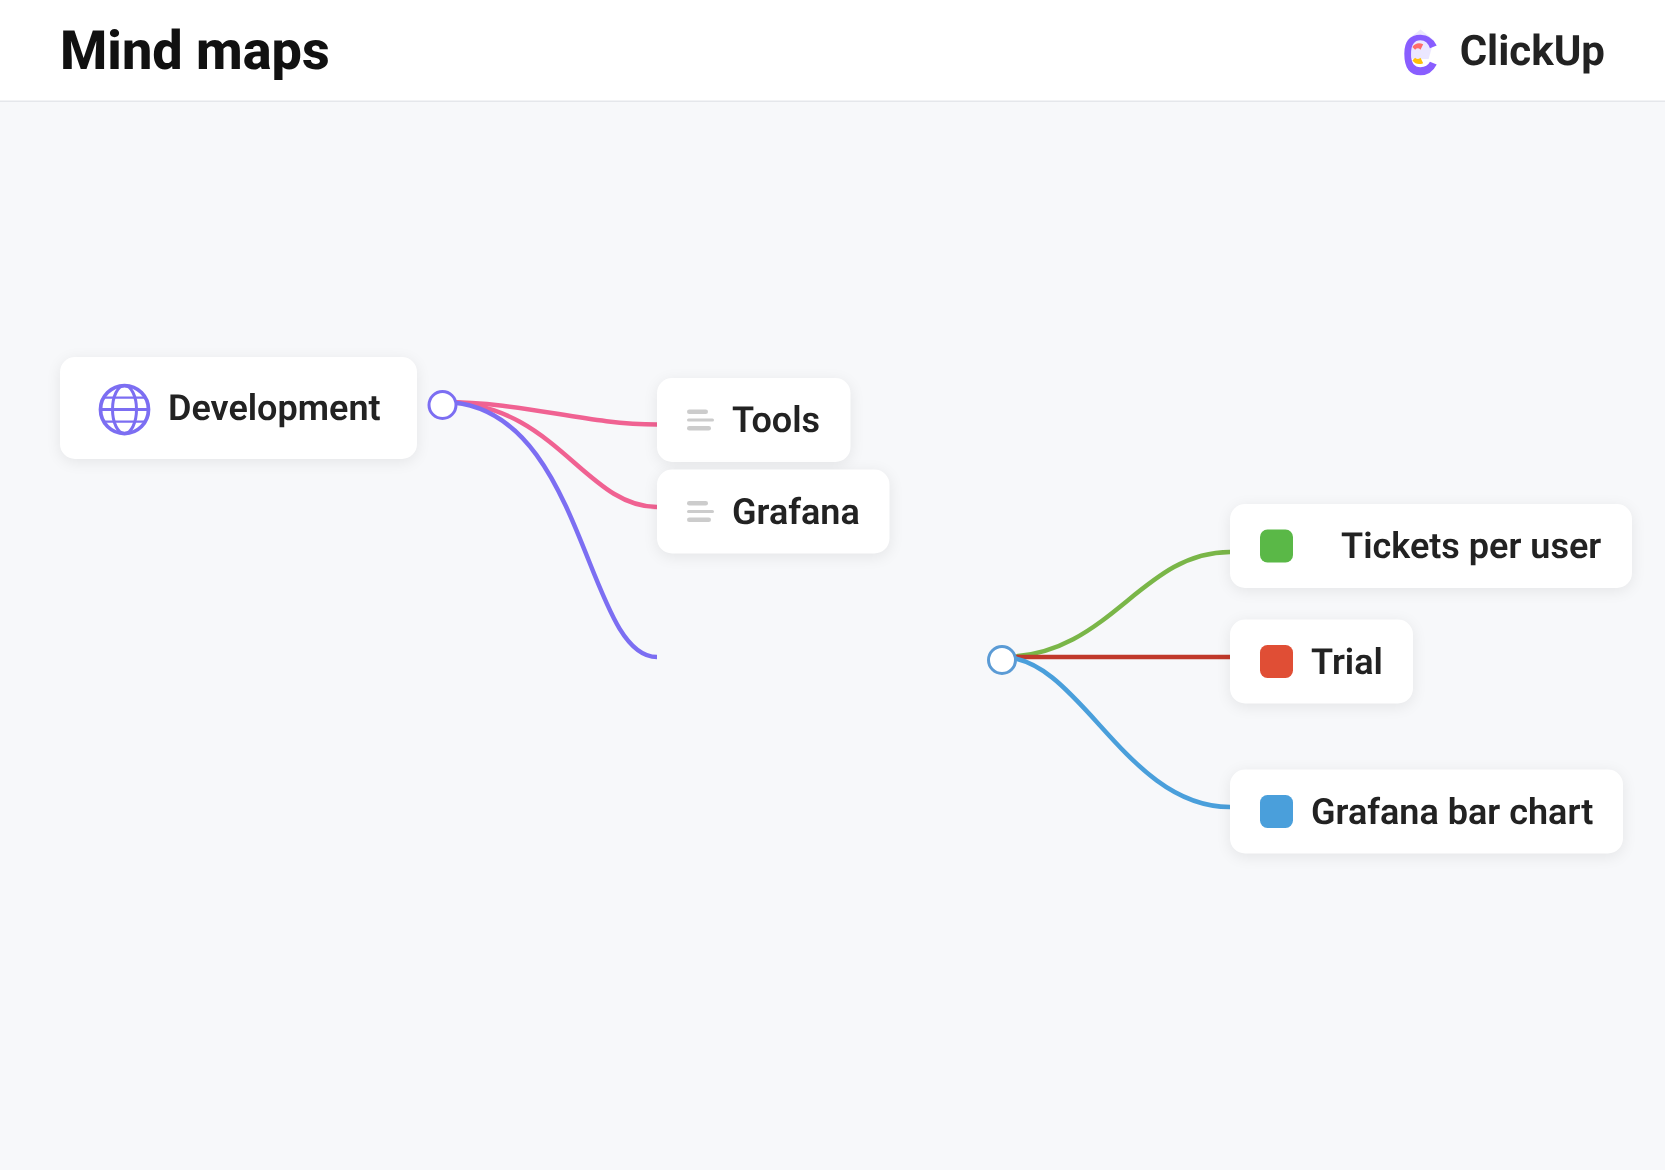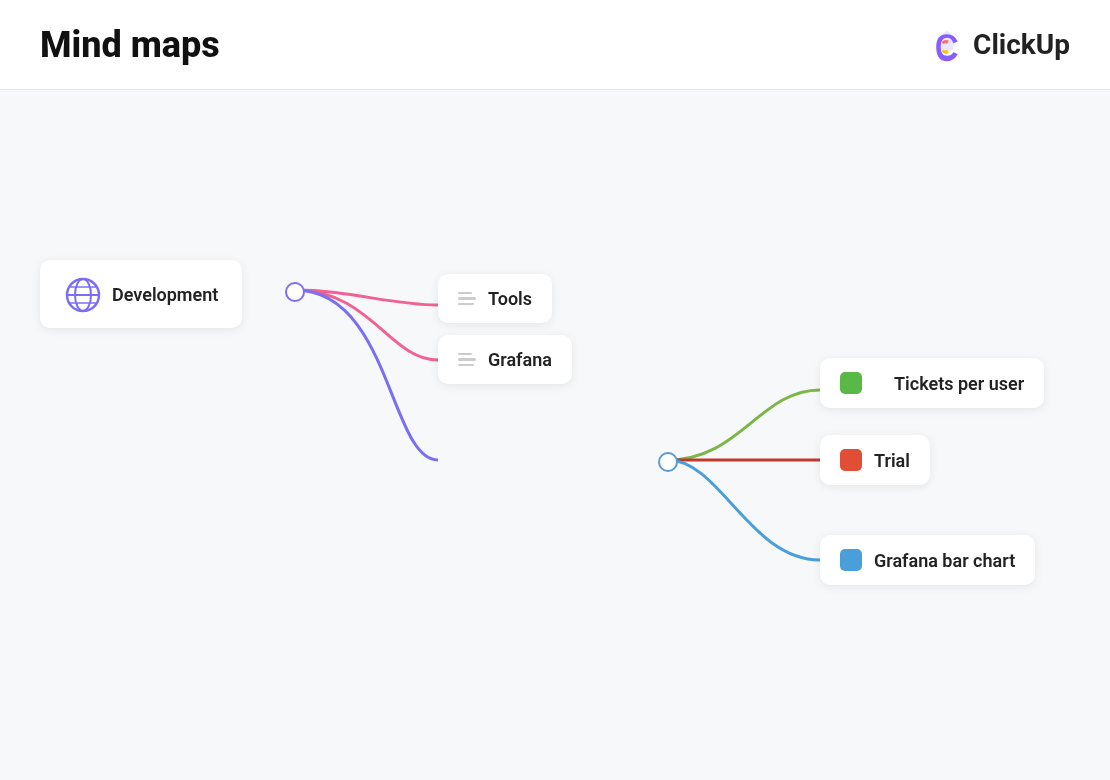--- a/index.html
+++ b/index.html
@@ -8,21 +8,21 @@
       background: #f7f8fa;
       width: 1110px;
       height: 780px;
       overflow: hidden;
       position: relative;
     }
     .header {
       background: #fff;
       border-bottom: 1px solid #e5e7eb;
       padding: 0 40px;
-      height: 90px;
+      height: 68px;
       display: flex;
       align-items: center;
       justify-content: space-between;
     }
     .header-title {
       font-size: 36px;
       font-weight: 800;
       color: #111;
     }
     .logo {
@@ -54,21 +54,21 @@
       background: #fff;
       border-radius: 10px;
       box-shadow: 0 2px 10px rgba(0,0,0,0.08);
       display: flex;
       align-items: center;
       gap: 12px;
       padding: 14px 20px;
       white-space: nowrap;
     }
     .node-label {
-      font-size: 18px;
+      font-size: 24px;
       font-weight: 600;
       color: #222;
     }
     .node-icon {
       font-size: 20px;
     }
     .node-list-icon {
       display: flex;
       flex-direction: column;
       gap: 3px;

